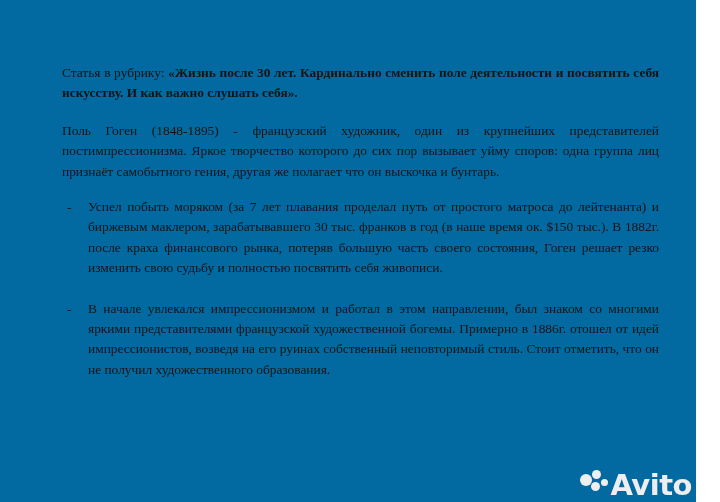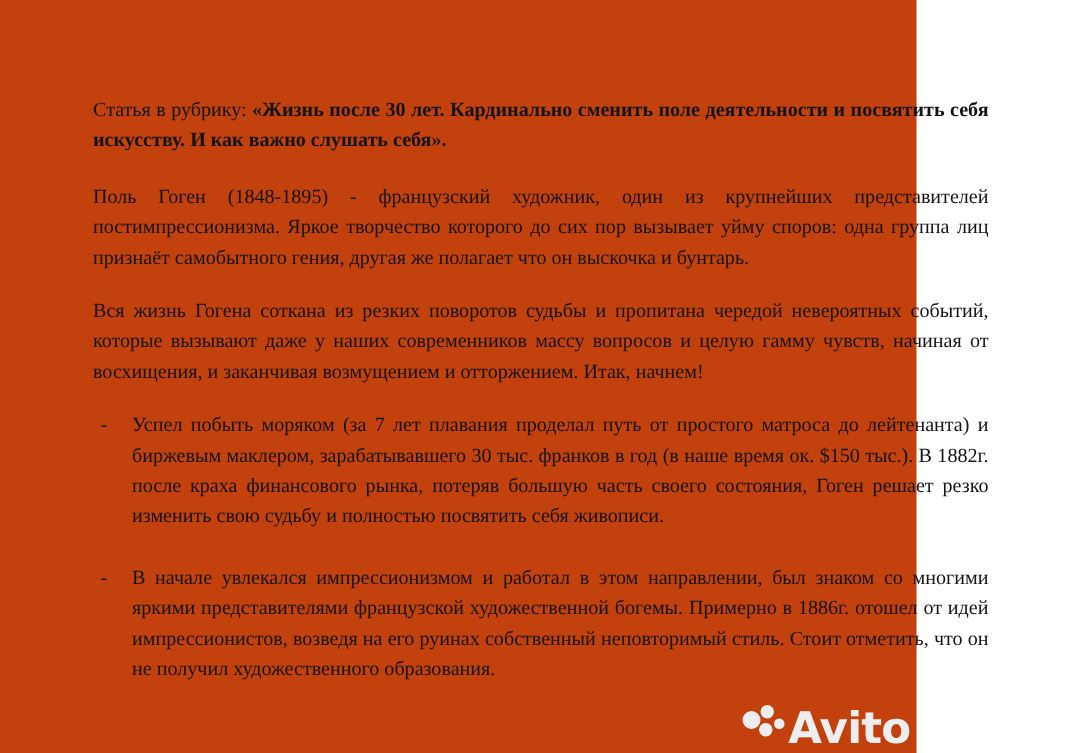--- a/index.html
+++ b/index.html
@@ -13,23 +13,23 @@
     font-family: "Liberation Serif", "DejaVu Serif", serif;
     color: #111111;
     overflow: hidden;
     position: relative;
   }
 
   .page {
     position: absolute;
     left: 0;
     top: 0;
-    width: 611px;
+    width: 696px;
     height: 502px;
-    background: #c2410c;
+    background: #0369a1;
   }
 
   .doc-body {
     position: absolute;
     left: 62px;
     top: 63px;
     width: 597px;
   }
 
   .para {
@@ -134,21 +134,20 @@
 <div class="page">
 
   <div class="doc-body">
 
     <p class="para heading">
       <span class="lead">Статья в рубрику: </span><span class="title">«Жизнь после 30 лет. Кардинально сменить поле деятельности и посвятить себя искусству. И как важно слушать себя».</span>
     </p>
 
     <p class="para">Поль Гоген (1848-1895) - французский художник, один из крупнейших представителей постимпрессионизма. Яркое творчество которого до сих пор вызывает уйму споров: одна группа лиц признаёт самобытного гения, другая же полагает что он выскочка и бунтарь.</p>
 
-    <p class="para">Вся жизнь Гогена соткана из резких поворотов судьбы и пропитана чередой невероятных событий, которые вызывают даже у наших современников массу вопросов и целую гамму чувств, начиная от восхищения, и заканчивая возмущением и отторжением. Итак, начнем!</p>
 
     <ul class="bullet-list">
       <li class="bullet-item first-bullet">
         <span class="bullet-marker">-</span>
         <span>Успел побыть моряком (за 7 лет плавания проделал путь от простого матроса до лейтенанта) и биржевым маклером, зарабатывавшего 30 тыс. франков в год (в наше время ок. $150 тыс.). В 1882г. после краха финансового рынка, потеряв большую часть своего состояния, Гоген решает резко изменить свою судьбу и полностью посвятить себя живописи.</span>
       </li>
       <li class="bullet-item">
         <span class="bullet-marker">-</span>
         <span>В начале увлекался импрессионизмом и работал в этом направлении, был знаком со многими яркими представителями французской художественной богемы. Примерно в 1886г. отошел от идей импрессионистов, возведя на его руинах собственный неповторимый стиль. Стоит отметить, что он не получил художественного образования.</span>
       </li>

